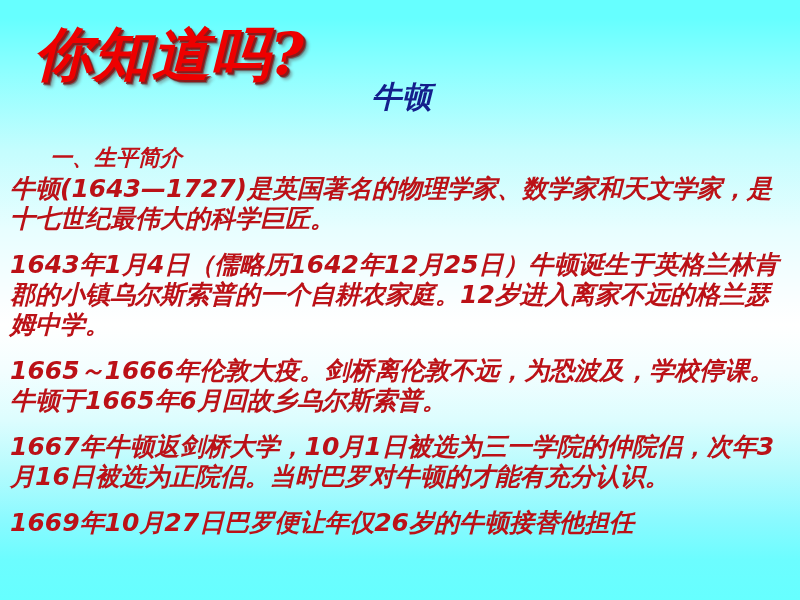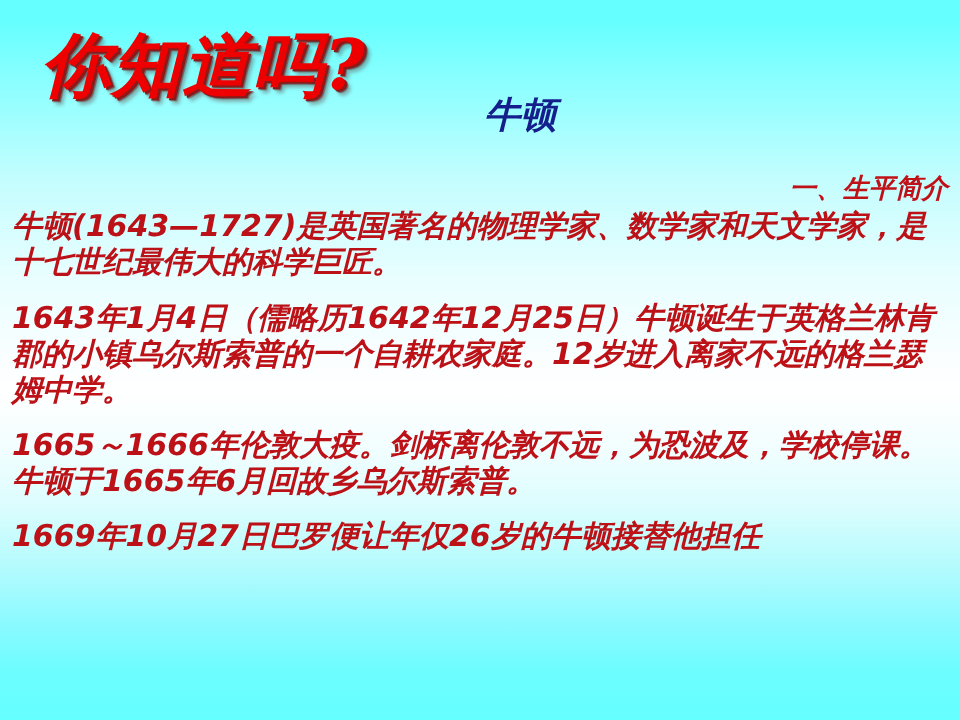--- a/index.html
+++ b/index.html
@@ -63,38 +63,37 @@
     top: 78px;
     width: 720px;
     text-align: center;
     padding-left: 83px;
     box-sizing: border-box;
     font-family: "DejaVu Sans", "Liberation Sans", sans-serif;
     font-size: 30px;
     line-height: 38px;
     font-weight: 700;
     color: #141f8c;
-    margin-left: 32px;
   }
 
   
   #body-copy {
     position: absolute;
     left: 0;
     top: 142px;
     width: 800px;
     box-sizing: border-box;
     padding: 0 10px;
     color: #b31016;
     font-family: "DejaVu Sans", "Liberation Sans", sans-serif;
     font-weight: 700;
   }
 
   .section-heading {
-    text-align: right;
+    text-align: left;
     font-size: 22px;
     line-height: 32px;
     padding-left: 40px;
     color: #c01118;
   }
 
   .para {
     text-align: left;
     font-size: 25px;
     line-height: 30px;
@@ -117,18 +116,19 @@
 
     <div class="section-heading">一、生平简介</div>
 
     <p class="para">牛顿(1643—1727)是英国著名的物理学家、数学家和天文学家，是十七世纪最伟大的科学巨匠。</p>
 
     <p class="para">1643年1月4日（儒略历1642年12月25日）牛顿诞生于英格兰林肯郡的小镇乌尔斯索普的一个自耕农家庭。12岁进入离家不远的格兰瑟姆中学。</p>
 
 
     <p class="para">1665～1666年伦敦大疫。剑桥离伦敦不远，为恐波及，学校停课。牛顿于1665年6月回故乡乌尔斯索普。</p>
 
+    <p class="para">1667年牛顿返剑桥大学，10月1日被选为三一学院的仲院侣，次年3月16日被选为正院侣。当时巴罗对牛顿的才能有充分认识。</p>
 
     <p class="para">1669年10月27日巴罗便让年仅26岁的牛顿接替他担任</p>
 
   </div>
 
 </div>
 
 </body></html>

